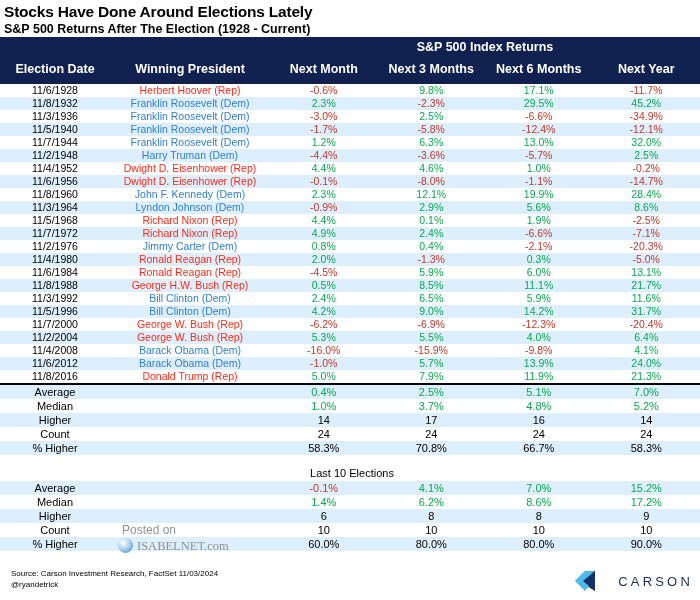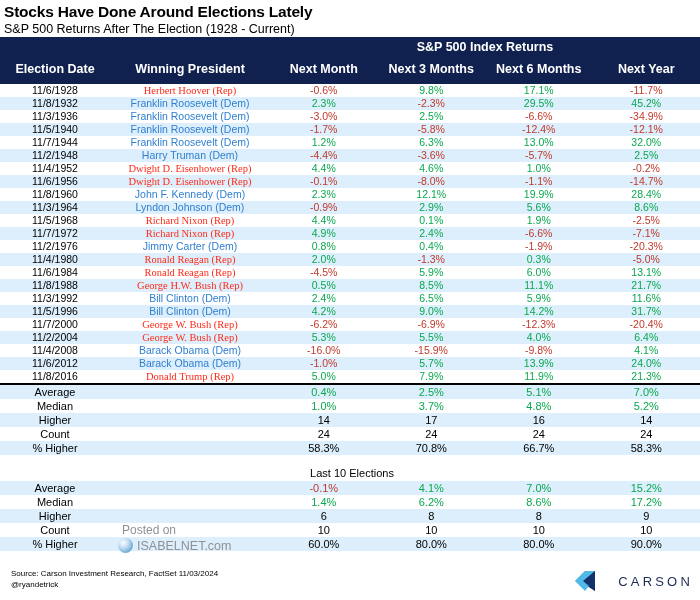--- a/index.html
+++ b/index.html
@@ -20,21 +20,21 @@
   .title-block { padding: 3px 0 0 4px; }
   .main-title {
     font-size: 15.5px;
     font-weight: bold;
     letter-spacing: -0.2px;
     line-height: 18px;
     color: #000000;
   }
   .sub-title {
     font-size: 12.5px;
-    font-weight: normal;
+    font-weight: bold;
     line-height: 16px;
     color: #000000;
   }
 
   
   table.grid {
     width: 700px;
     border-collapse: collapse;
     table-layout: fixed;
     font-size: 10.5px;
@@ -80,21 +80,21 @@
     font-size: 10.5px;
     white-space: nowrap;
   }
   tr.drow.alt td { background: #ddeffc; }
   tr.drow td.date { color: #000000; }
 
   td.pos { color: #0aa84f; }
   td.neg { color: #c0392b; }
   td.neu { color: #000000; }
 
-  .pres-rep { color: #ff2a18; font-family: Liberation Serif, serif; }
+  .pres-rep { color: #ff2a18; }
   .pres-dem { color: #2f7fd0; }
 
   
   tr.thickline td {
     height: 0;
     padding: 0;
     border-top: 2px solid #000000;
     line-height: 0;
     font-size: 0;
   }
@@ -144,20 +144,21 @@
     font-size: 12px;
     color: #8d9196;
     line-height: 14px;
     padding-left: 4px;
   }
   .wm-row {
     display: flex;
     align-items: center;
     gap: 4px;
     margin-top: 1px;
+    font-family: Liberation Serif, serif;
   }
   .wm-globe {
     width: 15px; height: 15px;
     border-radius: 50%;
     background: radial-gradient(circle at 35% 32%, #ffffff 0%, #bcd9ef 38%, #6aa8d4 70%, #4d87b5 100%);
     opacity: .92;
     flex: none;
   }
   .wm-text {
     font-size: 12.5px;
@@ -328,21 +329,21 @@
         <td class="pos">4.9%</td>
         <td class="pos">2.4%</td>
         <td class="neg">-6.6%</td>
         <td class="neg">-7.1%</td>
       </tr>
       <tr class="drow">
         <td class="date">11/2/1976</td>
         <td class="pres-dem">Jimmy Carter (Dem)</td>
         <td class="pos">0.8%</td>
         <td class="pos">0.4%</td>
-        <td class="neg">-1.9%</td>
+        <td class="neg">-2.1%</td>
         <td class="neg">-20.3%</td>
       </tr>
       <tr class="drow alt">
         <td class="date">11/4/1980</td>
         <td class="pres-rep">Ronald Reagan (Rep)</td>
         <td class="pos">2.0%</td>
         <td class="neg">-1.3%</td>
         <td class="pos">0.3%</td>
         <td class="neg">-5.0%</td>
       </tr>

